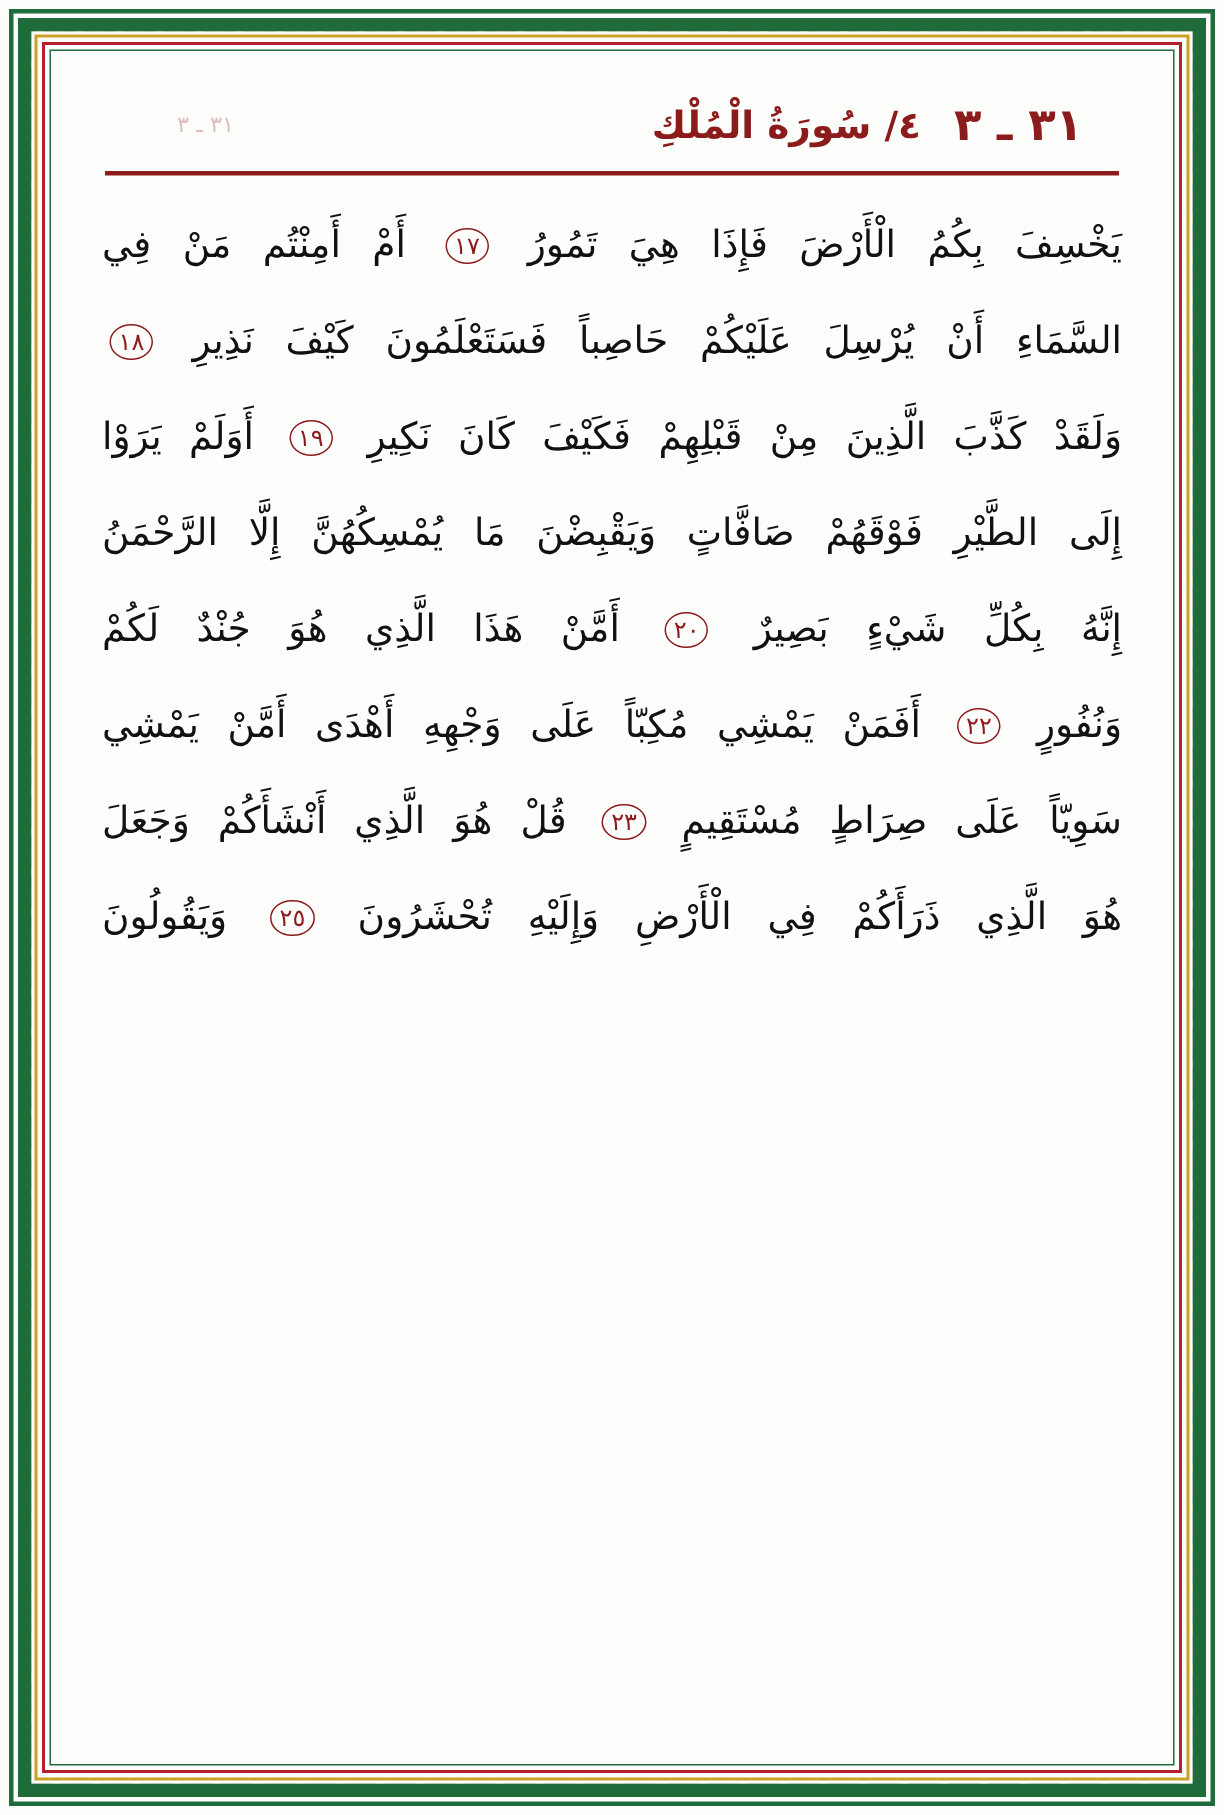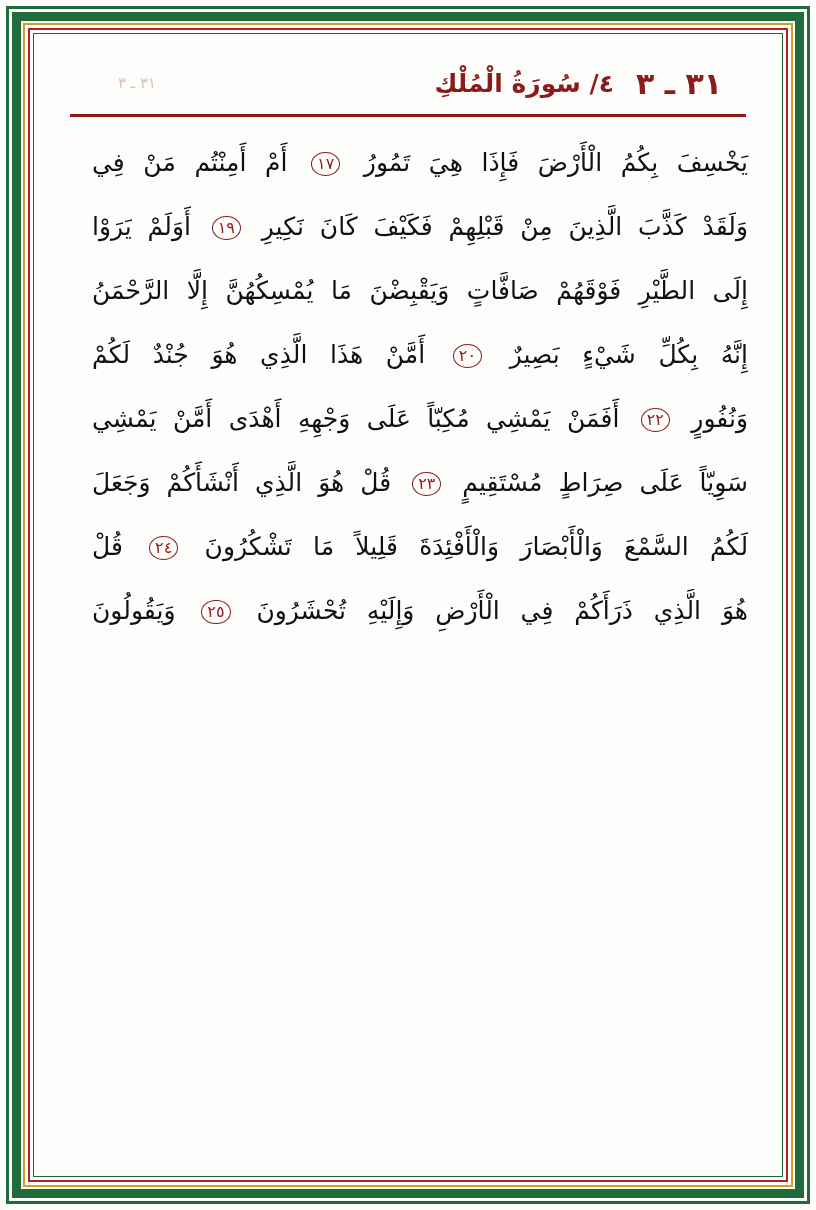--- a/index.html
+++ b/index.html
@@ -115,21 +115,20 @@
   .header-rule {
     height: 3px;
     background: #8c1b1b;
     margin: 2px 10px 0 10px;
   }
 
   
   .ayat-block {
     margin-top: 14px;
     padding: 0 8px;
-    margin-left: 24px;
   }
   .ayah-line {
     display: block;
     text-align: center;
     color: #111111;
     font-family: "DejaVu Sans", sans-serif;
     font-size: 25px;
     line-height: 64px;
     white-space: nowrap;
     direction: rtl;
@@ -176,20 +175,24 @@
     <div class="header-rule"></div>
 
     <div class="ayat-block">
 
       <div class="ayah-line stretch">
         <span>يَخْسِفَ بِكُمُ الْأَرْضَ فَإِذَا هِيَ تَمُورُ</span>
         <span class="ayah-marker">١٧</span>
         <span>أَمْ أَمِنْتُم مَنْ فِي</span>
       </div>
 
+      <div class="ayah-line stretch">
+        <span>السَّمَاءِ أَنْ يُرْسِلَ عَلَيْكُمْ حَاصِباً فَسَتَعْلَمُونَ كَيْفَ نَذِيرِ</span>
+        <span class="ayah-marker">١٨</span>
+      </div>
 
       <div class="ayah-line stretch">
         <span>وَلَقَدْ كَذَّبَ الَّذِينَ مِنْ قَبْلِهِمْ فَكَيْفَ كَانَ نَكِيرِ</span>
         <span class="ayah-marker">١٩</span>
         <span>أَوَلَمْ يَرَوْا</span>
       </div>
 
       <div class="ayah-line stretch">
         <span>إِلَى الطَّيْرِ فَوْقَهُمْ صَافَّاتٍ وَيَقْبِضْنَ مَا يُمْسِكُهُنَّ إِلَّا الرَّحْمَنُ</span>
       </div>
@@ -207,25 +210,20 @@
         <span class="ayah-marker">٢٢</span>
         <span>أَفَمَنْ يَمْشِي مُكِبّاً عَلَى وَجْهِهِ أَهْدَى أَمَّنْ يَمْشِي</span>
       </div>
 
       <div class="ayah-line stretch">
         <span>سَوِيّاً عَلَى صِرَاطٍ مُسْتَقِيمٍ</span>
         <span class="ayah-marker">٢٣</span>
         <span>قُلْ هُوَ الَّذِي أَنْشَأَكُمْ وَجَعَلَ</span>
       </div>
 
-      <div class="ayah-line stretch">
-        <span>لَكُمُ السَّمْعَ وَالْأَبْصَارَ وَالْأَفْئِدَةَ قَلِيلاً مَا تَشْكُرُونَ</span>
-        <span class="ayah-marker">٢٤</span>
-        <span>قُلْ</span>
-      </div>
 
       <div class="ayah-line stretch">
         <span>هُوَ الَّذِي ذَرَأَكُمْ فِي الْأَرْضِ وَإِلَيْهِ تُحْشَرُونَ</span>
         <span class="ayah-marker">٢٥</span>
         <span>وَيَقُولُونَ</span>
       </div>
 
 
     </div>
   </div>

